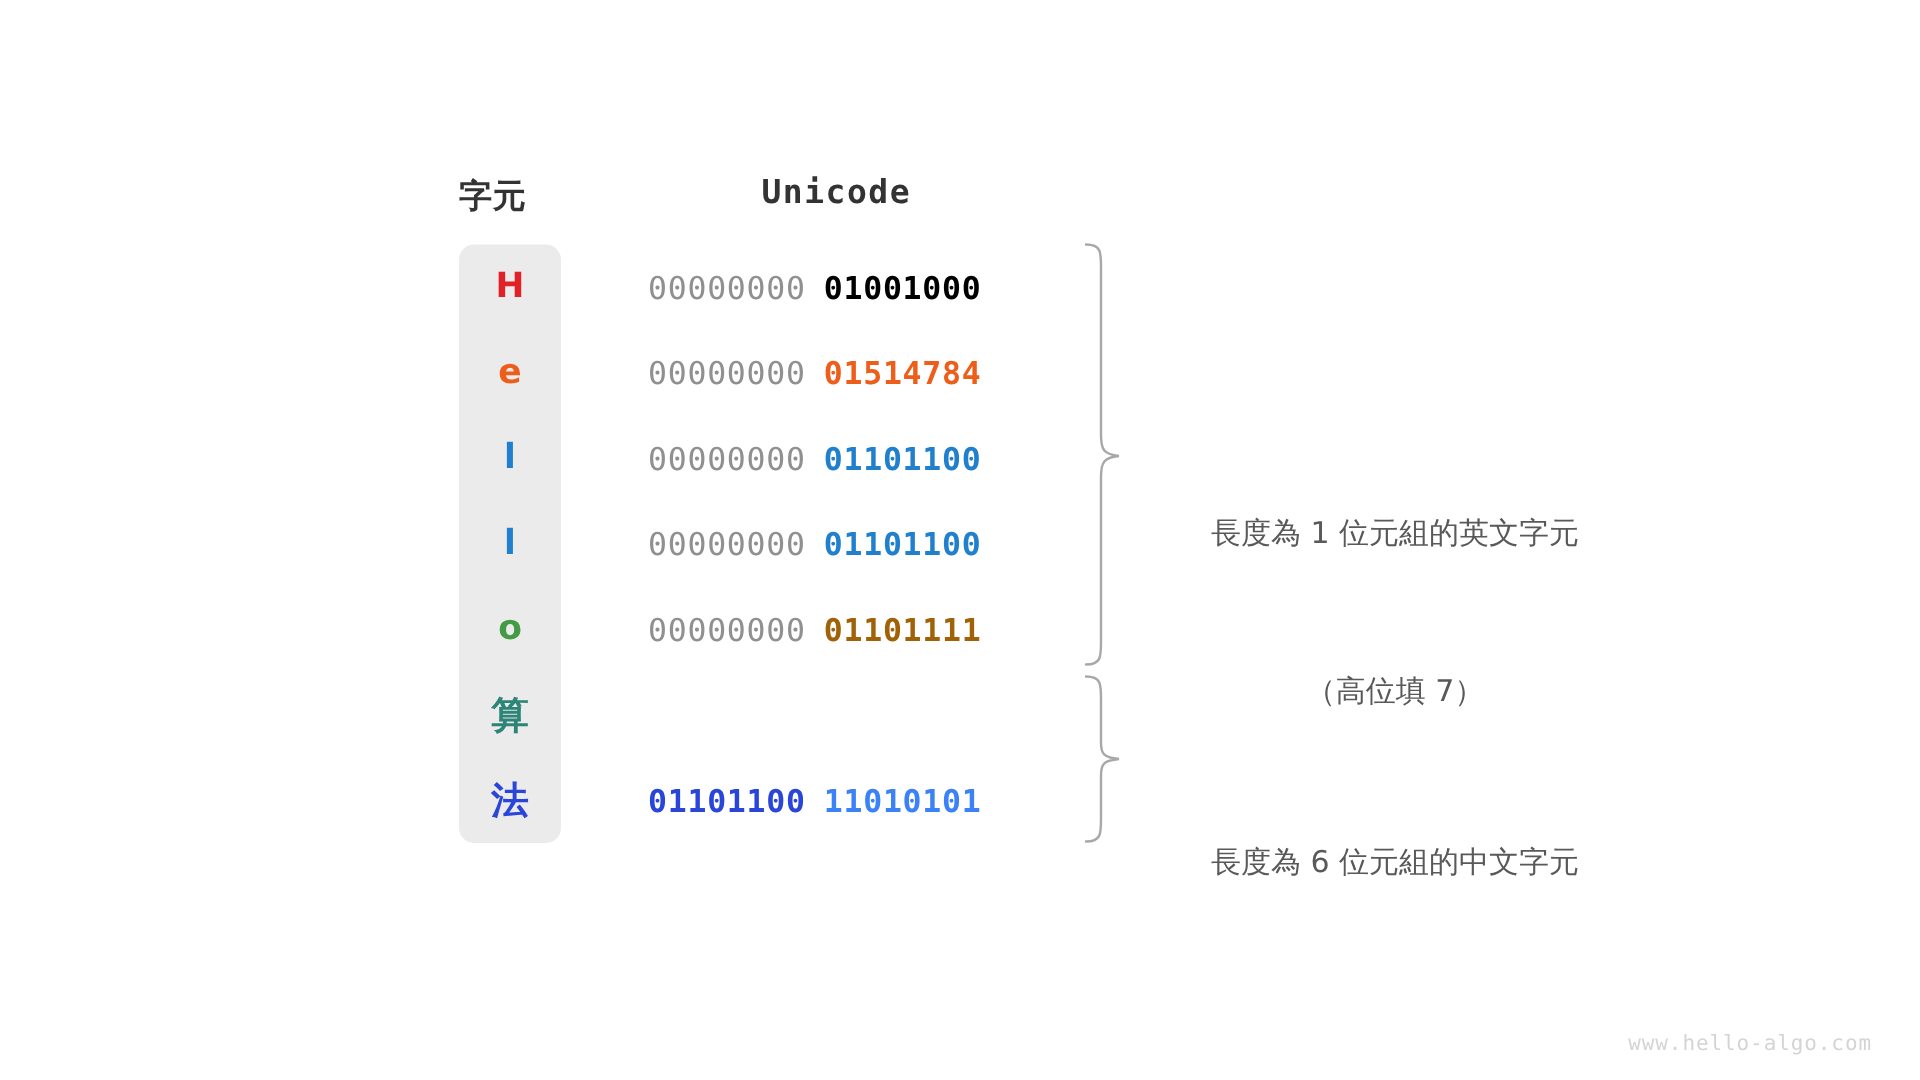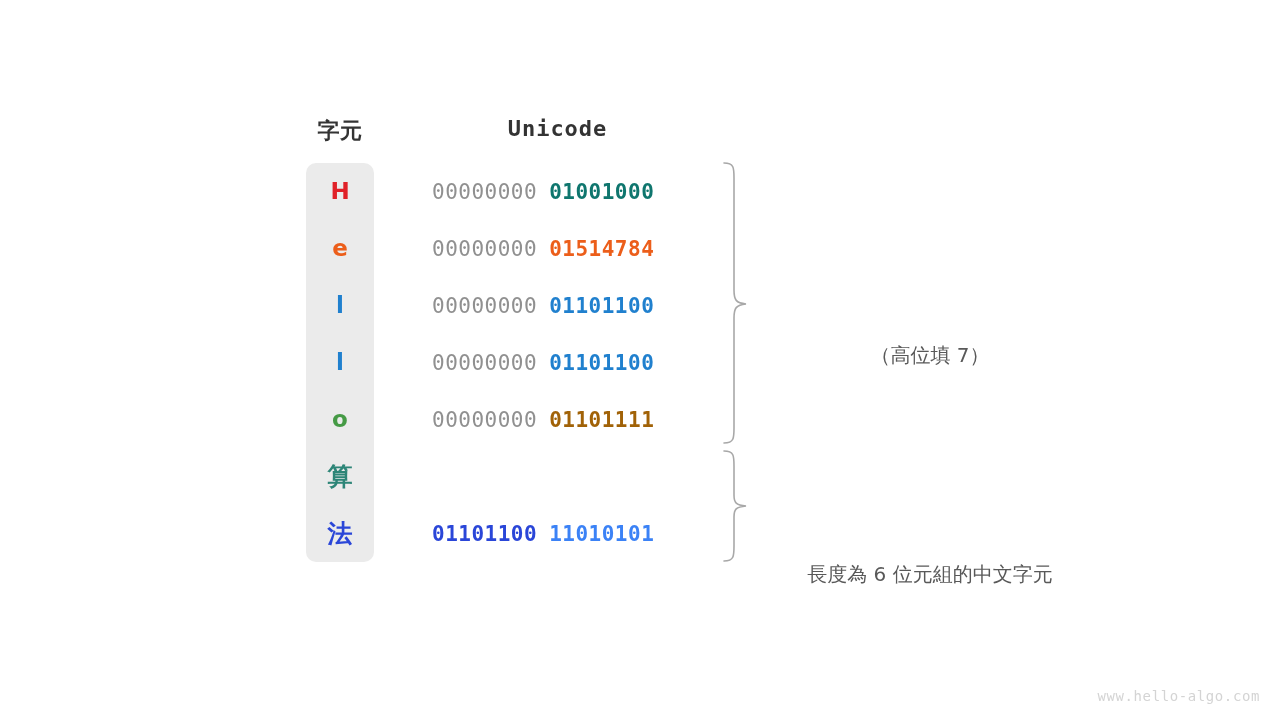--- a/index.html
+++ b/index.html
@@ -15,21 +15,21 @@
     font-family: "DejaVu Sans", "Liberation Sans", sans-serif;
     -webkit-font-smoothing: antialiased;
   }
 
   
   #col-header-char {
     position: absolute;
     left: 306px;
     top: 116px;
     width: 68px;
-    text-align: center;
+    text-align: left;
     font-size: 22px;
     font-weight: bold;
     color: #333333;
     letter-spacing: 0.5px;
   }
   #col-header-unicode {
     position: absolute;
     left: 432px;
     top: 116px;
     width: 251px;
@@ -109,41 +109,41 @@
     line-height: 1.75;
     text-align: center;
     white-space: pre;
   }
   #annotation-1 { left: 770px; top: 268px; width: 320px; }
   #annotation-2 { left: 770px; top: 487px; width: 320px; }
 
   
   #watermark {
     position: absolute;
-    right: 20px;
+    right: 32px;
     bottom: 16px;
     font-family: "DejaVu Sans Mono", "Liberation Mono", monospace;
     font-size: 14px;
     color: #d4d4d4;
     letter-spacing: 0.6px;
   }
 </style>
 </head>
 <body>
 
 <div id="col-header-char">字元</div>
 
 <div id="col-header-unicode">Unicode</div>
 
 <div id="char-column-bg"></div>
 
 <div id="rows-container">
     <div class="row" style="top: 163px;">
       <div class="row-char" style="color: rgb(224, 33, 40);">H</div>
-      <div class="row-bits"><span class="bits-high">00000000</span><span class="bits-gap"></span><span class="bits-low" style="color: #0f766e;">01001000</span></div>
+      <div class="row-bits"><span class="bits-high">00000000</span><span class="bits-gap"></span><span class="bits-low" style="color: #000000;">01001000</span></div>
     </div>
     <div class="row" style="top: 220px;">
       <div class="row-char" style="color: rgb(236, 94, 26);">e</div>
       <div class="row-bits"><span class="bits-high">00000000</span><span class="bits-gap"></span><span class="bits-low" style="color: rgb(236, 94, 26);">01514784</span></div>
     </div>
     <div class="row" style="top: 277px;">
       <div class="row-char" style="color: rgb(32, 128, 206);">l</div>
       <div class="row-bits"><span class="bits-high">00000000</span><span class="bits-gap"></span><span class="bits-low" style="color: rgb(32, 128, 206);">01101100</span></div>
     </div>
     <div class="row" style="top: 334px;">
@@ -165,20 +165,21 @@
 
 <svg class="brace" id="brace-1" style="left:722px; top:158px;" width="30" height="290" viewBox="0 0 30 290">
   <path d="M 2 5 C 12 5, 12 10, 12 20 L 12 132 C 12 142, 14 145, 24 146 C 14 147, 12 150, 12 160 L 12 270 C 12 280, 12 285, 2 285"></path>
 </svg>
 
 <svg class="brace" id="brace-2" style="left:722px; top:447px;" width="30" height="118" viewBox="0 0 30 118">
   <path d="M 2 4 C 12 4, 12 9, 12 19 L 12 48 C 12 56, 14 58, 24 59 C 14 60, 12 62, 12 70 L 12 99 C 12 109, 12 114, 2 114"></path>
 </svg>
 
 <div class="annotation" id="annotation-1">
+  <div>長度為 1 位元組的英文字元</div>
   <div>（高位填 7）</div>
 </div>
 
 <div class="annotation" id="annotation-2">
   <div>長度為 6 位元組的中文字元</div>
 </div>
 
 <div id="watermark">www.hello-algo.com</div>
 
 </body></html>

